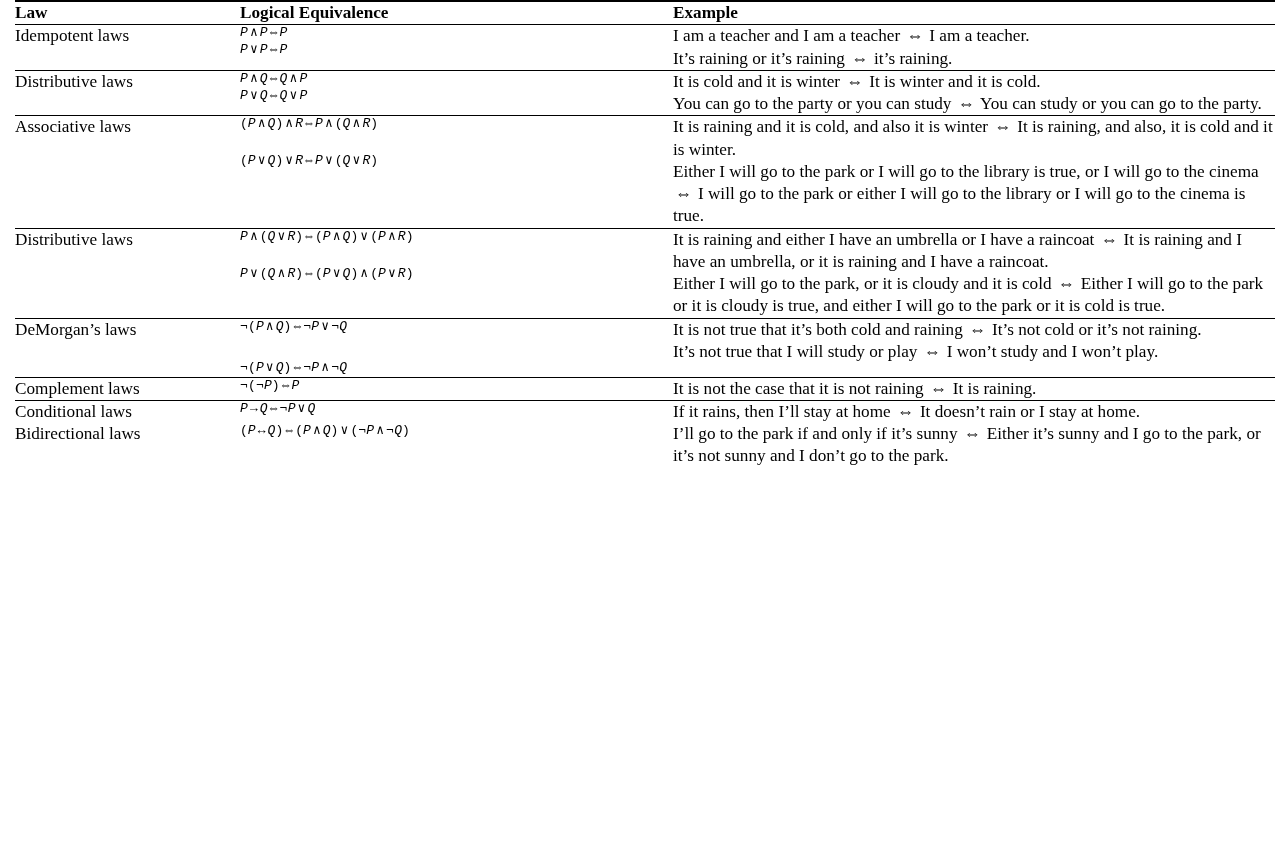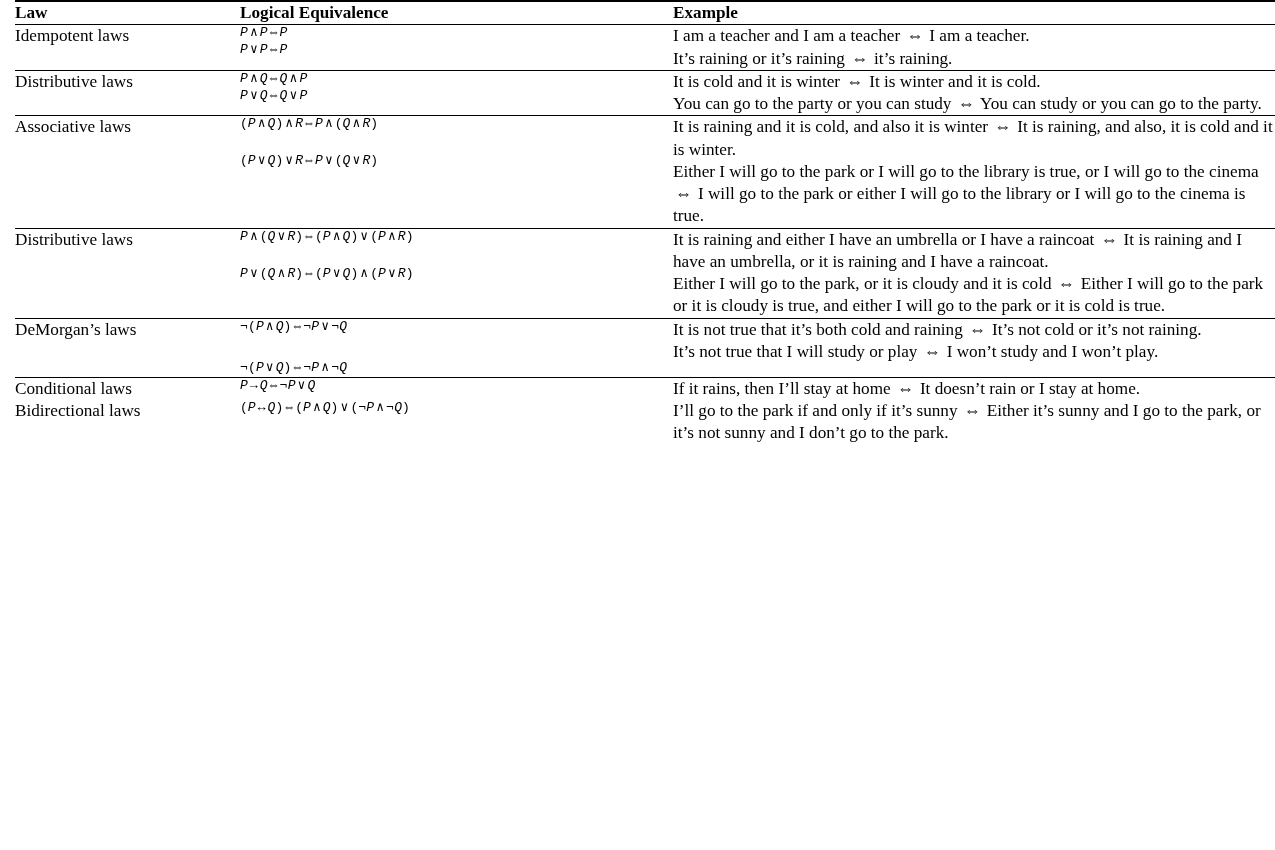--- a/index.html
+++ b/index.html
@@ -161,20 +161,29 @@
         <td class="equiv-cell">
           <div class="mathline"><span class="mneg">¬</span><span class="mp">(</span><span class="mi">P</span><span class="mo">∧</span><span class="mi">Q</span><span class="mp">)</span><span class="mo">⇔</span><span class="mneg">¬</span><span class="mi">P</span><span class="mo">∨</span><span class="mneg">¬</span><span class="mi">Q</span></div>
           <div class="mathline gap"><span class="mneg">¬</span><span class="mp">(</span><span class="mi">P</span><span class="mo">∨</span><span class="mi">Q</span><span class="mp">)</span><span class="mo">⇔</span><span class="mneg">¬</span><span class="mi">P</span><span class="mo">∧</span><span class="mneg">¬</span><span class="mi">Q</span></div>
         </td>
         <td class="ex-cell">
           <div class="exline">It is not true that it’s both cold and raining <span class="eq">⇔</span> It’s not cold or it’s not raining.</div>
           <div class="exline">It’s not true that I will study or play <span class="eq">⇔</span> I won’t study and I won’t play.</div>
         </td>
       </tr>
 
+      <tr class="midrule-row r-complement">
+        <td class="law-cell">Complement laws</td>
+        <td class="equiv-cell">
+          <div class="mathline"><span class="mneg">¬</span><span class="mp">(</span><span class="mneg">¬</span><span class="mi">P</span><span class="mp">)</span><span class="mo">⇔</span><span class="mi">P</span></div>
+        </td>
+        <td class="ex-cell">
+          <div class="exline">It is not the case that it is not raining <span class="eq">⇔</span> It is raining.</div>
+        </td>
+      </tr>
 
       <tr class="midrule-row r-conditional">
         <td class="law-cell">Conditional laws</td>
         <td class="equiv-cell">
           <div class="mathline"><span class="mi">P</span><span class="mo">→</span><span class="mi">Q</span><span class="mo">⇔</span><span class="mneg">¬</span><span class="mi">P</span><span class="mo">∨</span><span class="mi">Q</span></div>
         </td>
         <td class="ex-cell">
           <div class="exline">If it rains, then I’ll stay at home <span class="eq">⇔</span> It doesn’t rain or I stay at home.</div>
         </td>
       </tr>

